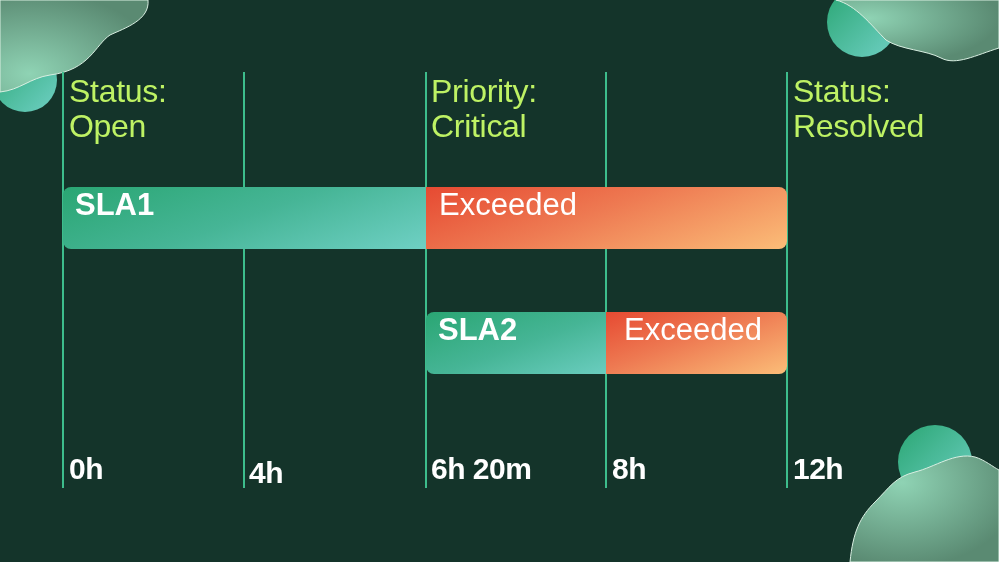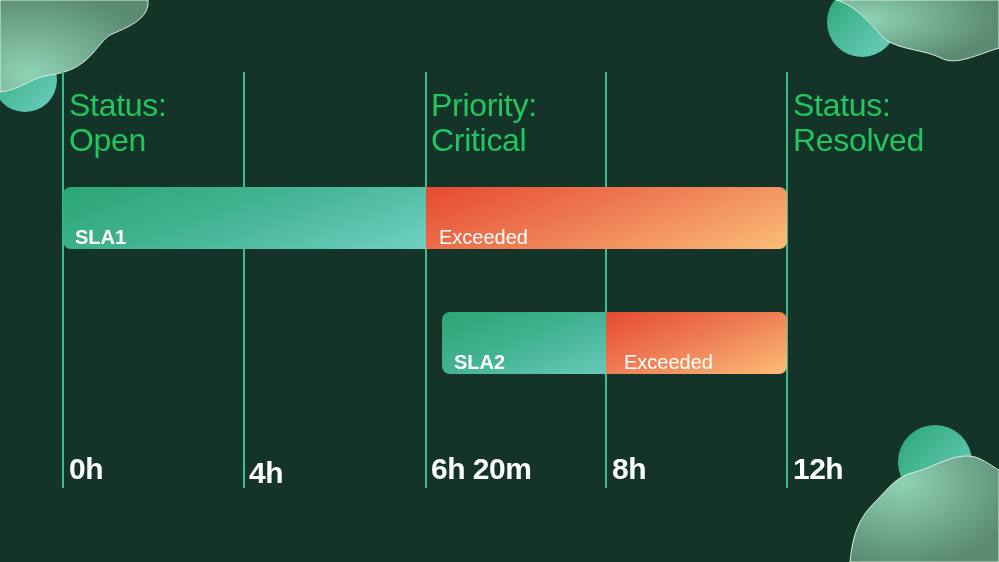--- a/index.html
+++ b/index.html
@@ -1,21 +1,21 @@
 <!DOCTYPE html>
 <html><head>
 <meta charset="utf-8">
 <style>
   html, body { margin:0; padding:0; }
   body { width:999px; height:562px; overflow:hidden; background:#14342a; position:relative; font-family:"Liberation Sans", "DejaVu Sans", sans-serif; color:#ffffff; }
   .canvas { position:absolute; left:0; top:0; width:999px; height:562px; }
   .vline { position:absolute; width:2px; background:#3dbd8c; }
-  .header { position:absolute; top:88px; font-size:32px; line-height:35px; font-weight:400; letter-spacing:-0.3px; color:#22c55e; }
+  .header { position:absolute; top:74px; font-size:32px; line-height:35px; font-weight:400; letter-spacing:-0.3px; color:#bef264; }
   .tick { position:absolute; font-size:30px; font-weight:700; letter-spacing:-0.5px; color:#fff;text-align:center; }
-  .bar { position:absolute; height:62px; display:flex; align-items:flex-end; font-size:20px; box-sizing:border-box; }
+  .bar { position:absolute; height:62px; display:flex; align-items:flex-start; font-size:31px; box-sizing:border-box; }
   .green { background:linear-gradient(160deg, #2aa673 0%, #46b596 50%, #6fd0c4 100%); font-weight:700; padding-left:12px; }
   .orange { background:linear-gradient(160deg, #e64a32 0%, #ee7a52 45%, #fbbd78 100%); font-weight:400; padding-left:13px; }
   .blob { position:absolute; }
 </style>
 </head>
 <body>
 
 <div class="canvas">
 
   <svg class="blob" style="left:0;top:0" width="160" height="115" viewBox="0 0 160 115">
@@ -74,21 +74,21 @@
     <div>Resolved</div>
   </div>
 
   <div class="bar green" style="left:63px;top:187px;width:363px;border-radius:8px 0 0 8px">
     <span>SLA1</span>
   </div>
   <div class="bar orange" style="left:426px;top:187px;width:361px;border-radius:0 8px 8px 0">
     <span>Exceeded</span>
   </div>
 
-  <div class="bar green" style="left:442px;top:312px;width:200px;border-radius:8px 0 0 8px">
+  <div class="bar green" style="left:426px;top:312px;width:200px;border-radius:8px 0 0 8px">
     <span>SLA2</span>
   </div>
   <div class="bar orange" style="left:606px;top:312px;width:181px;border-radius:0 8px 8px 0;padding-left:18px">
     <span>Exceeded</span>
   </div>
 
   <div class="tick" style="left:69px;top:452px">0h</div>
   <div class="tick" style="left:249px;top:456px">4h</div>
   <div class="tick" style="left:431px;top:452px">6h 20m</div>
   <div class="tick" style="left:612px;top:452px">8h</div>

